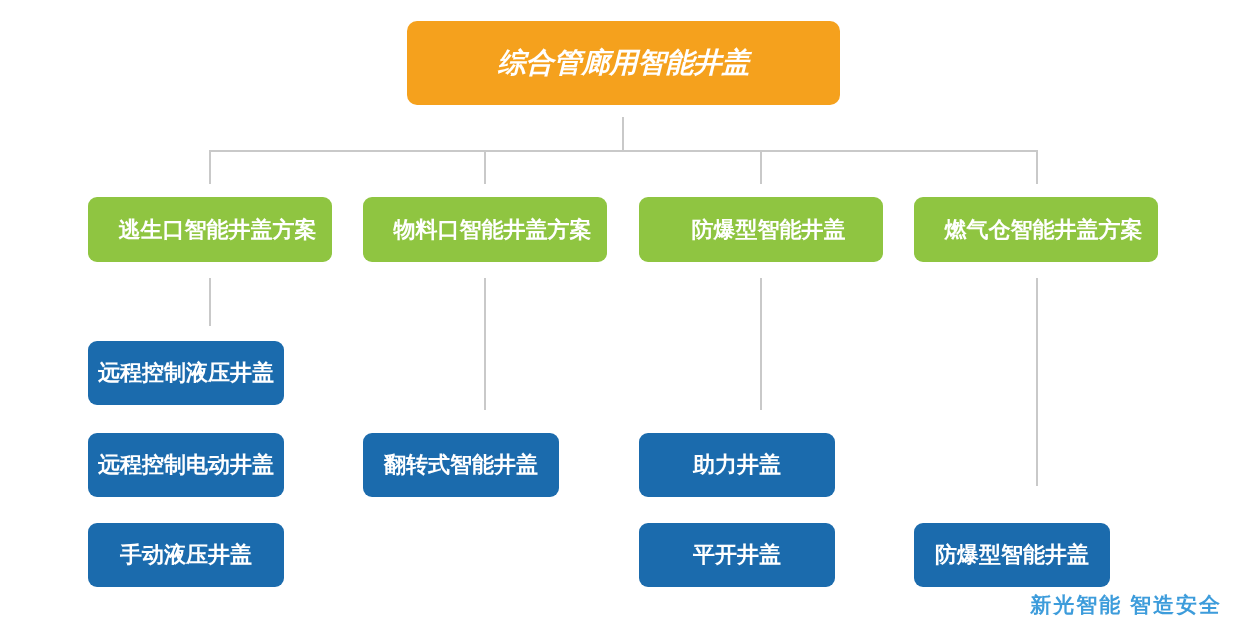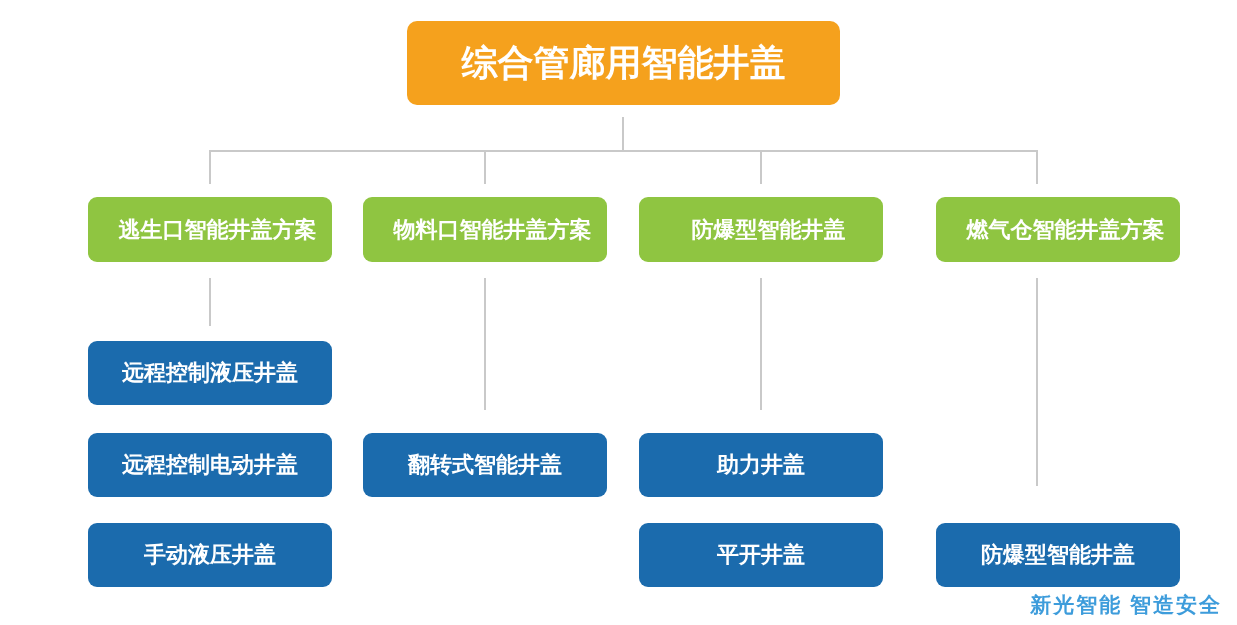--- a/index.html
+++ b/index.html
@@ -23,39 +23,40 @@
     display:flex;align-items:center;justify-content:center;
     color:var(--box-text,#fff);
     font-weight:bold;
     text-align:center;
     box-sizing:border-box;
   }
   .root-node{
     left:407px;top:21px;width:433px;height:84px;
     background:var(--root-box,#F5A11D);
     border-radius:10px;
-    font-size:36px;
+    font-size:28px;
+    font-style:italic;
   }
   .branch-node{
     top:197px;width:244px;height:65px;
     background:var(--branch-box,#8FC541);
     border-radius:9px;
     font-size:22px;
     padding-left:15px;
   }
   .leaf-node{
-    width:244px;height:64px;
+    width:196px;height:64px;
     background:var(--leaf-box,#1B6BAD);
     border-radius:9px;
     font-size:22px;
   }
   .col1{left:88px;}
   .col2{left:363px;}
   .col3{left:639px;}
-  .col4{left:936px;text-align:right;}
+  .col4{left:914px;text-align:right;}
   .rowA{top:341px;}
   .rowB{top:433px;}
   .rowC{top:507px;margin-top:16px;}
   .connector{
     position:absolute;
     background:var(--connector,#C9C9C9);
   }
   .v{width:2px;}
   .h{height:2px;}
   .tagline{

